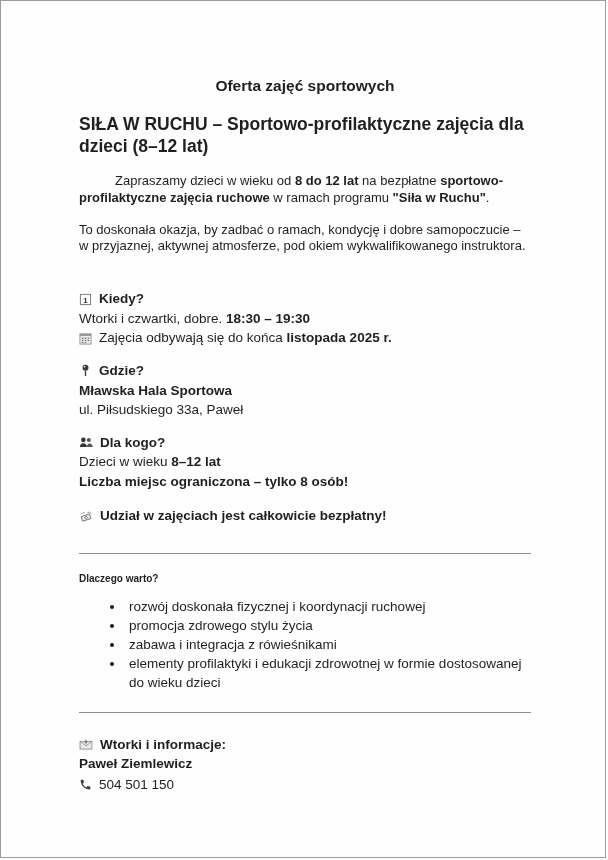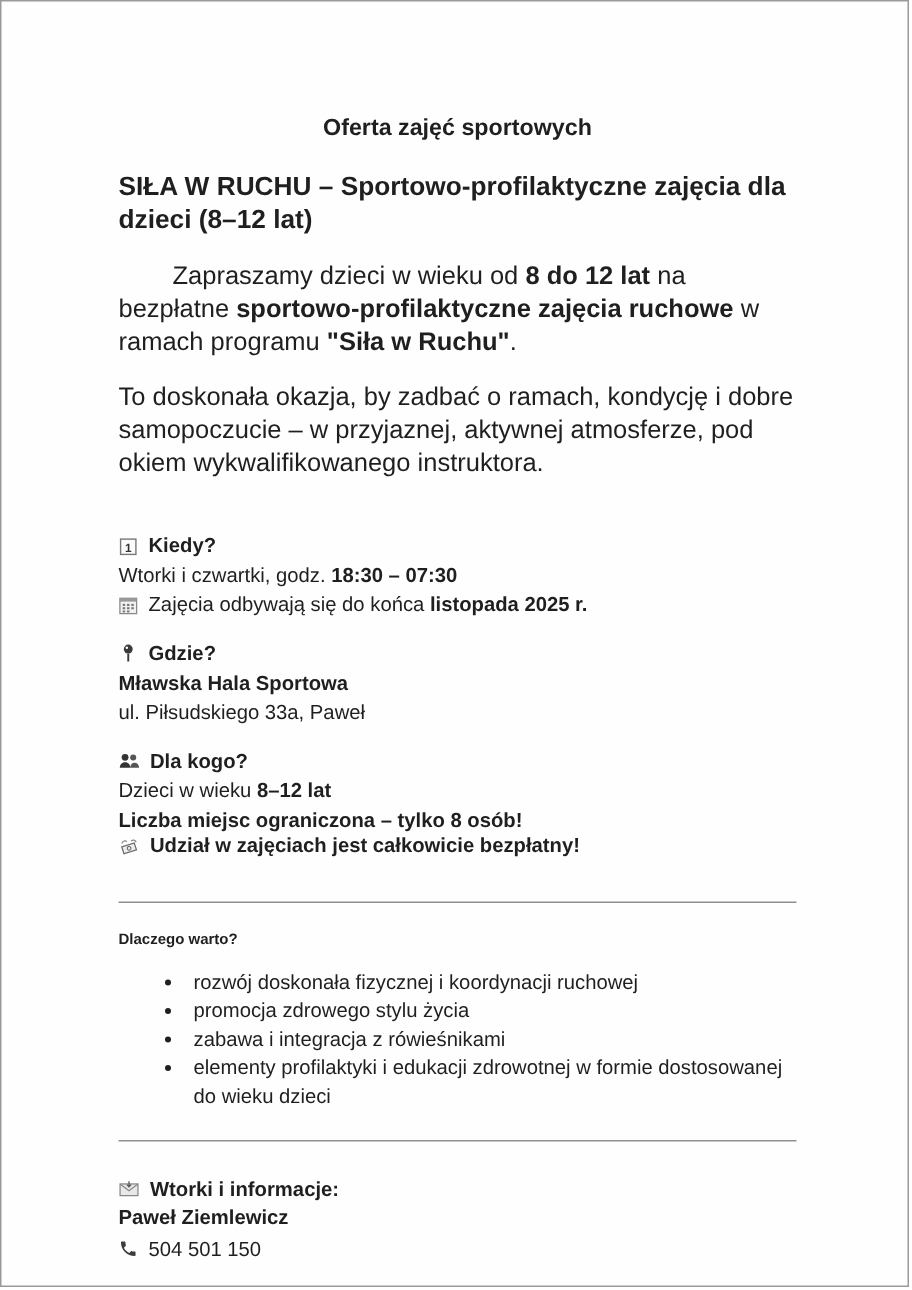--- a/index.html
+++ b/index.html
@@ -21,36 +21,36 @@
     font-size:15.5px;
     margin:0;
   }
   h1.main-heading{
     font-size:17.5px;
     font-weight:bold;
     line-height:1.28;
     margin:18px 0 0 0;
     max-width:470px;
   }
-  p{font-size:17px;line-height:1.3;margin:0;}
+  p{font-size:13px;line-height:1.3;margin:0;}
   .p-intro{margin-top:15px;text-indent:36px;}
   .p-second{margin-top:15px;}
   b,.bold{font-weight:bold;}
   .section{margin-top:15px;}
   .section-when{margin-top:35px;}
   .icon-row{
     display:flex;
     align-items:center;
     gap:7px;
     font-size:13.5px;
     line-height:1.3;
   }
   .icon-row .icn{flex:0 0 auto;display:inline-flex;}
   .line{font-size:13.5px;line-height:1.3;margin-top:2px;}
-  .free-row{}
+  .free-row{margin-top:17px;}
   hr.sep{
     border:none;
     border-top:1.5px solid #8f8f8f;
     margin:28px 0 0 0;
   }
   .why-heading{
     font-size:10px;
     font-weight:bold;
     margin-top:19px;
   }
@@ -82,21 +82,21 @@
   <div class="section section-when">
     <div class="icon-row">
       <span class="icn">
         <svg viewBox="0 0 14 14" width="13" height="13">
             <rect x="1.5" y="1.5" width="11" height="11" fill="#fbfbfb" stroke="#777" stroke-width="1"></rect>
             <text x="7" y="10.5" font-size="8.5" text-anchor="middle" fill="#333" font-weight="bold">1</text>
           </svg>
       </span>
       <span class="bold">Kiedy?</span>
     </div>
-    <div class="line"><span>Wtorki i czwartki, godz. </span><b>18:30 – 07:30</b></div>
+    <div class="line"><span>Wtorki i czwartki, dobre. </span><b>18:30 – 19:30</b></div>
     <div class="icon-row" style="margin-top:2px;">
       <span class="icn">
         <svg viewBox="0 0 14 14" width="13" height="13">
             <rect x="1" y="2" width="12" height="11" fill="#f2f2f2" stroke="#888" stroke-width="0.9"></rect>
             <rect x="1" y="2" width="12" height="2.4" fill="#999"></rect>
             <rect x="3" y="6" width="1.8" height="1.5" fill="#777"></rect>
             <rect x="6.1" y="6" width="1.8" height="1.5" fill="#777"></rect>
             <rect x="9.2" y="6" width="1.8" height="1.5" fill="#777"></rect>
             <rect x="3" y="8.4" width="1.8" height="1.5" fill="#777"></rect>
             <rect x="6.1" y="8.4" width="1.8" height="1.5" fill="#777"></rect>

